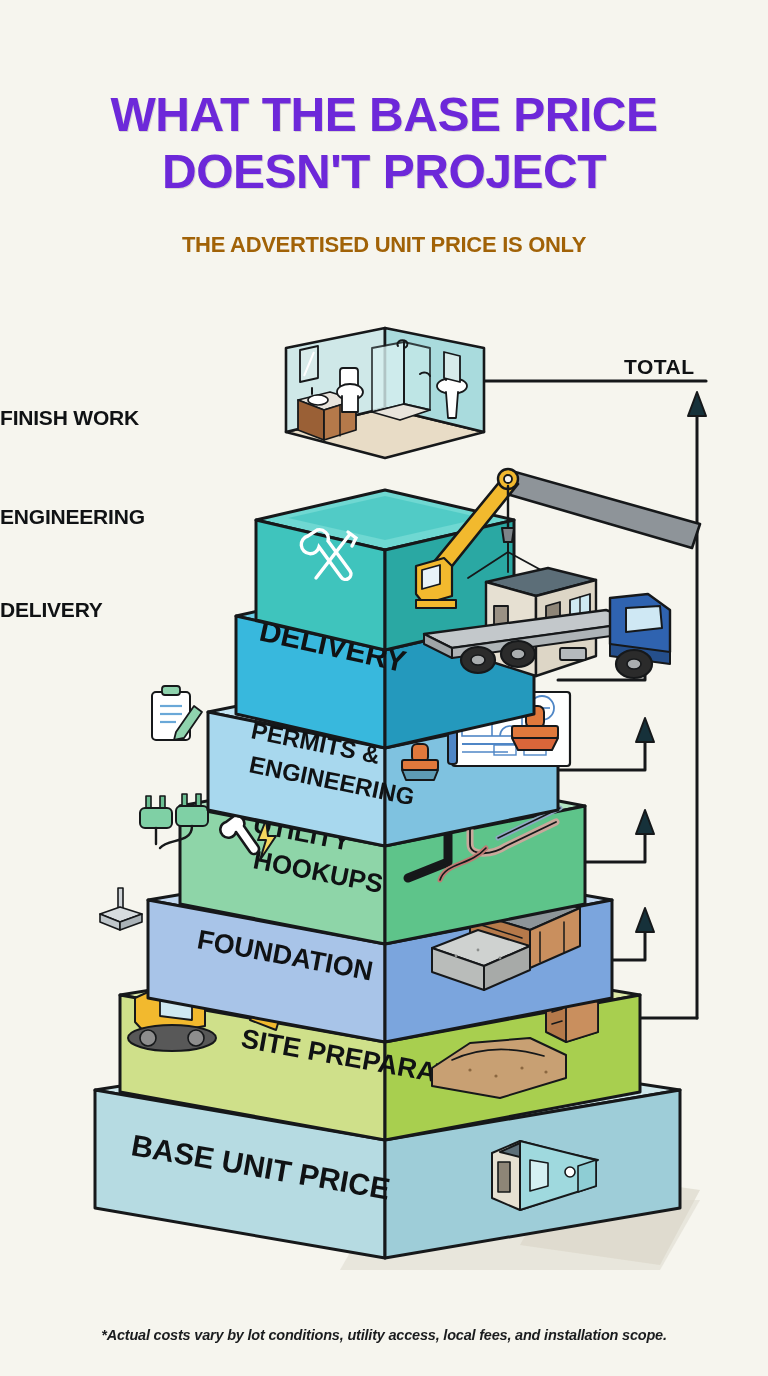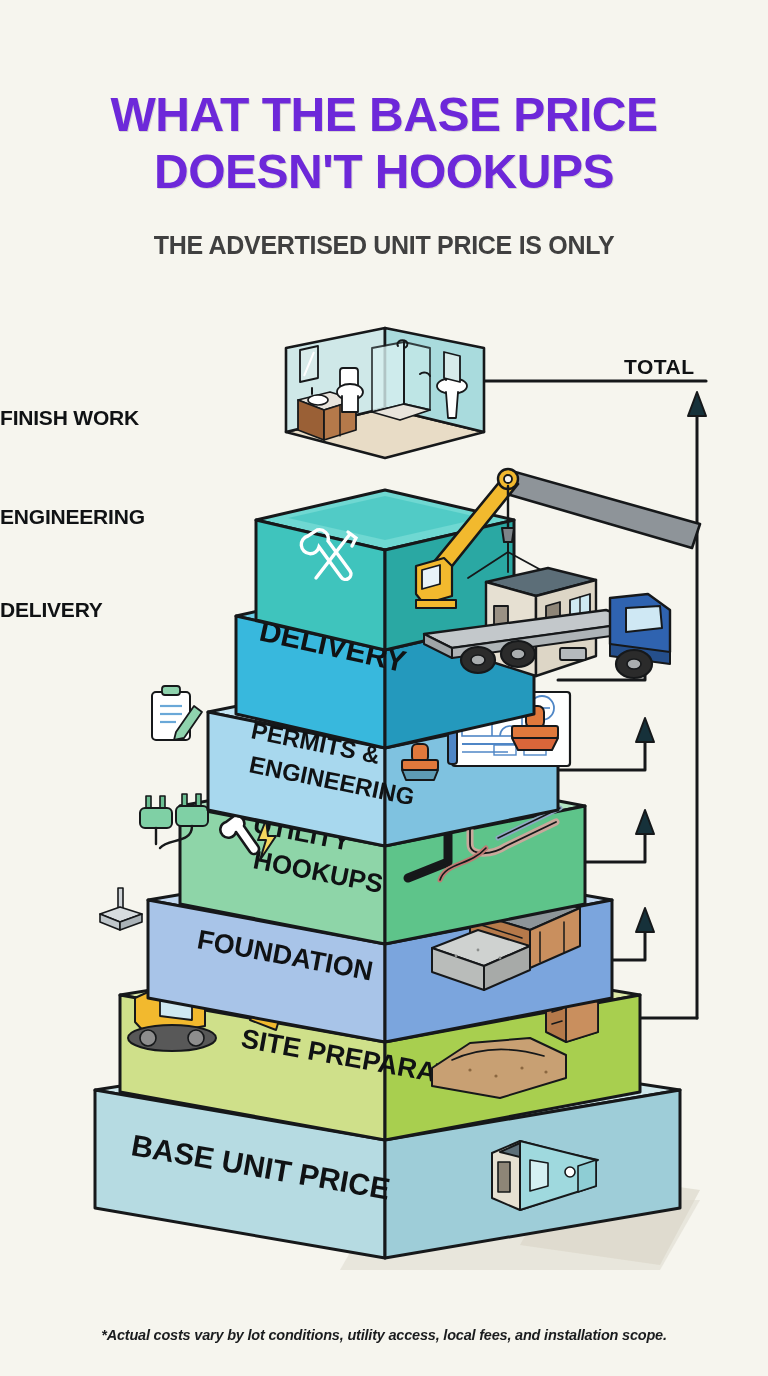--- a/index.html
+++ b/index.html
@@ -17,22 +17,22 @@
   }
   .title-line{
     font-size:48px;line-height:57px;font-weight:bold;
     color:#6d28d9;letter-spacing:-0.5px;
     text-shadow:1px 1px 0 rgba(0,0,0,.12);
   }
   .subtitle-block{
     position:absolute;left:0;top:228px;width:768px;text-align:center;
   }
   .subtitle-line{
-    font-size:25px;line-height:34px;font-weight:bold;
-    color:#404040;letter-spacing:-0.3px;
+    font-size:22px;line-height:34px;font-weight:bold;
+    color:#a16207;letter-spacing:-0.3px;
   }
 
   .side-label{
     position:absolute;font-size:21px;font-weight:bold;color:#101214;
     letter-spacing:-0.2px;white-space:nowrap;text-align:left;
   }
   .total-label{
     position:absolute;font-size:21px;font-weight:bold;color:#101214;
     letter-spacing:0.5px;
   }
@@ -50,21 +50,21 @@
     font-weight:bold;fill:#101214;
   }
 </style>
 </head>
 <body>
 
 <div id="page">
 
   <div class="title-block">
     <div class="title-line">WHAT THE BASE PRICE</div>
-    <div class="title-line">DOESN'T HOOKUPS</div>
+    <div class="title-line">DOESN'T PROJECT</div>
   </div>
 
   <div class="subtitle-block">
     <div class="subtitle-line">THE ADVERTISED UNIT PRICE IS ONLY</div>
   </div>
 
   <div class="side-label" style="left:0;top:406px;width:268px;">FINISH WORK</div>
   <div class="side-label" style="left:0;top:505px;width:268px;">ENGINEERING</div>
   <div class="side-label" style="left:0;top:598px;width:244px;">DELIVERY</div>
 

